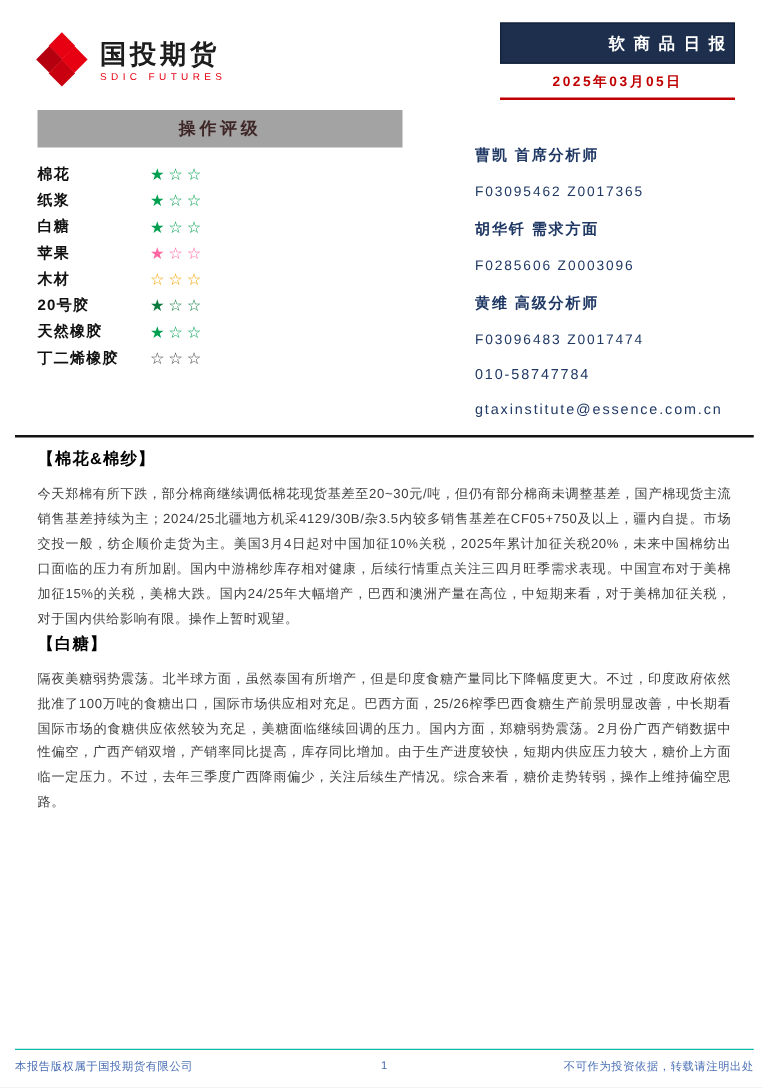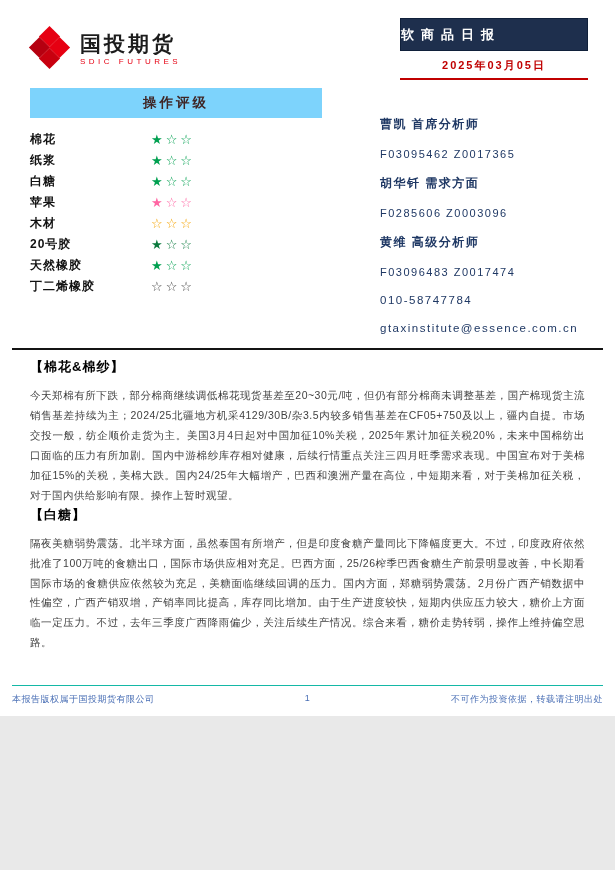--- a/index.html
+++ b/index.html
@@ -1,51 +1,51 @@
 <!DOCTYPE html>
 <html><head>
 <meta charset="utf-8">
 <style>
   * { margin:0; padding:0; box-sizing:border-box; }
   html,body { background:#e9e9e9; }
   .page {
-    width:615px; height:716px; margin:0 auto; background:#ffffff;
+    width:615px; height:870px; margin:0 auto; background:#ffffff;
     position:relative; overflow:hidden;
     font-family:"Liberation Sans", sans-serif;
   }
   
   .top { display:flex; justify-content:space-between; padding:18px 27px 0 30px; }
   .logo-block { display:flex; align-items:center; gap:10px; }
   .logo-mark { width:40px; height:40px; position:relative; flex:0 0 auto; }
   .logo-mark .d { position:absolute; width:15px; height:15px; transform:rotate(45deg); }
   .logo-mark .d1 { left:12px; top:0;  background:#e60012; }
   .logo-mark .d2 { left:2px;  top:11px; background:#b50010; }
   .logo-mark .d3 { left:22px; top:11px; background:#e60012; }
   .logo-mark .d4 { left:12px; top:22px; background:#c8000f; }
   .logo-cn { font-size:21px; font-weight:bold; color:#1c1c1c; letter-spacing:3px; line-height:1.1; }
   .logo-en { font-size:8px; color:#e60012; letter-spacing:3.5px; margin-top:2px;text-align:center; }
   .title-block { width:188px; }
   .report-title {
-    background:#1e2f4d; color:#ffffff; text-align:left;
+    background:#1e2f4d; color:#ffffff; text-align:right;
     font-family:"Liberation Serif", serif; font-weight:bold;
     font-size:13px; letter-spacing:7px; padding:7px 0 6px; border:1px solid #10203a;
   }
   .report-date {
     color:#c00000; font-weight:bold; font-size:11px; text-align:center;
     padding:7px 0 5px; border-bottom:2px solid #c00000; letter-spacing:2px;
   }
   
   .mid { display:flex; padding:8px 27px 0 30px; }
   .left-col { width:292px; flex:0 0 auto; }
   .ratings-header {
-    background:#7dd3fc; text-align:center; font-weight:bold; font-size:13.5px;
+    background:#a3a3a3; text-align:center; font-weight:bold; font-size:13.5px;
     color:#3f2626; padding:6px 0; letter-spacing:3px;
   }
   .ratings-list { padding-top:11px; }
-  .rating-row { display:flex; align-items:center; height:21px;gap:31px; }
+  .rating-row { display:flex; align-items:center; height:21px; }
   .rating-name { width:90px; font-weight:bold; font-size:12px; color:#111; letter-spacing:1px; }
   .rating-stars { font-size:13px; letter-spacing:3px; line-height:1; }
   .right-col { flex:1; padding-left:58px; padding-top:28px; color:#1f3864; }
   .an-name { font-weight:bold; font-size:12px; margin-bottom:15px; letter-spacing:1.5px; }
   .an-codes { font-size:11px; margin-bottom:15px; letter-spacing:1.5px; }
   .contact { font-size:11.5px; margin-top:16px; letter-spacing:1.5px; }
   
   .divider { border:none; border-top:2px solid #141414; margin:14px 12px 0; }
   .sections { padding:8px 30px 0; }
   .section { }

